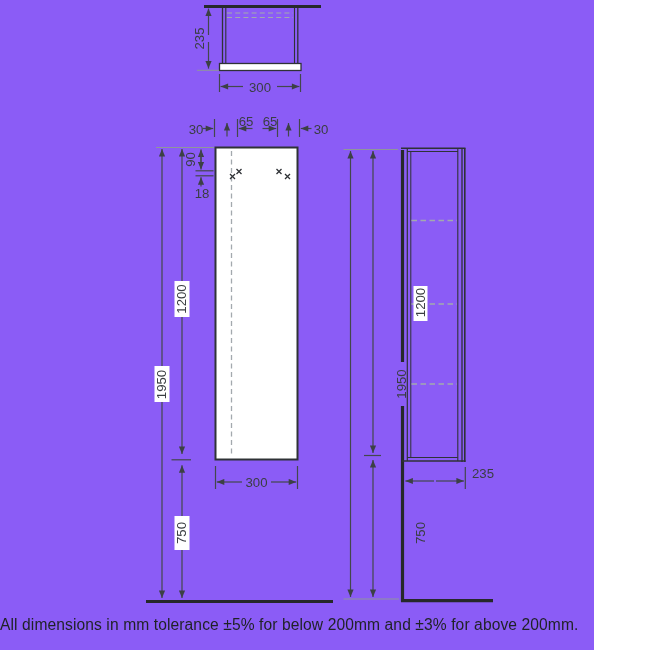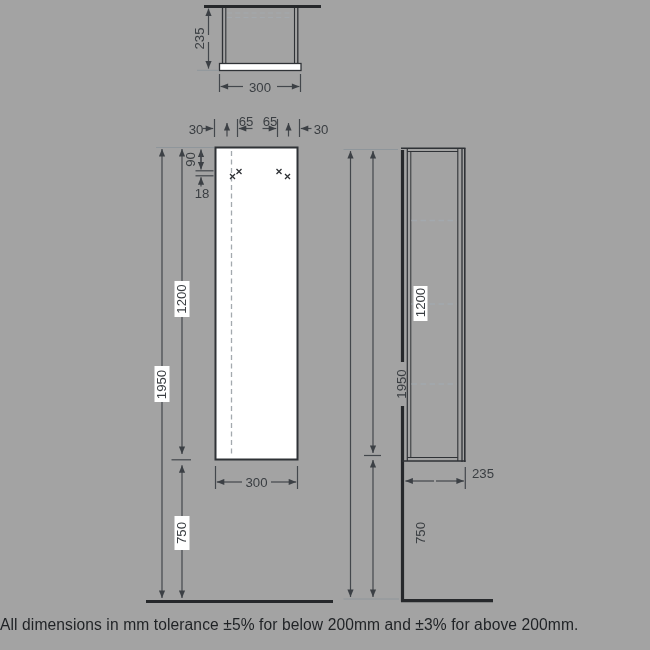--- a/index.html
+++ b/index.html
@@ -1,19 +1,19 @@
 <!DOCTYPE html>
 <html><head>
 <meta charset="utf-8">
 <style>
   html,body{margin:0;padding:0;background:#ffffff;}
   #canvas{
     position:relative;
-    width:650px;height:650px;
-    background:#a3a3a3;
+    width:594px;height:650px;
+    background:#8b5cf6;
     font-family:"Liberation Sans", sans-serif;
     overflow:hidden;
   }
   svg text{
     font-family:"Liberation Sans", sans-serif;
     font-size:13.2px;
     fill:#3a3e42;
   }
   .note{
     position:absolute;

